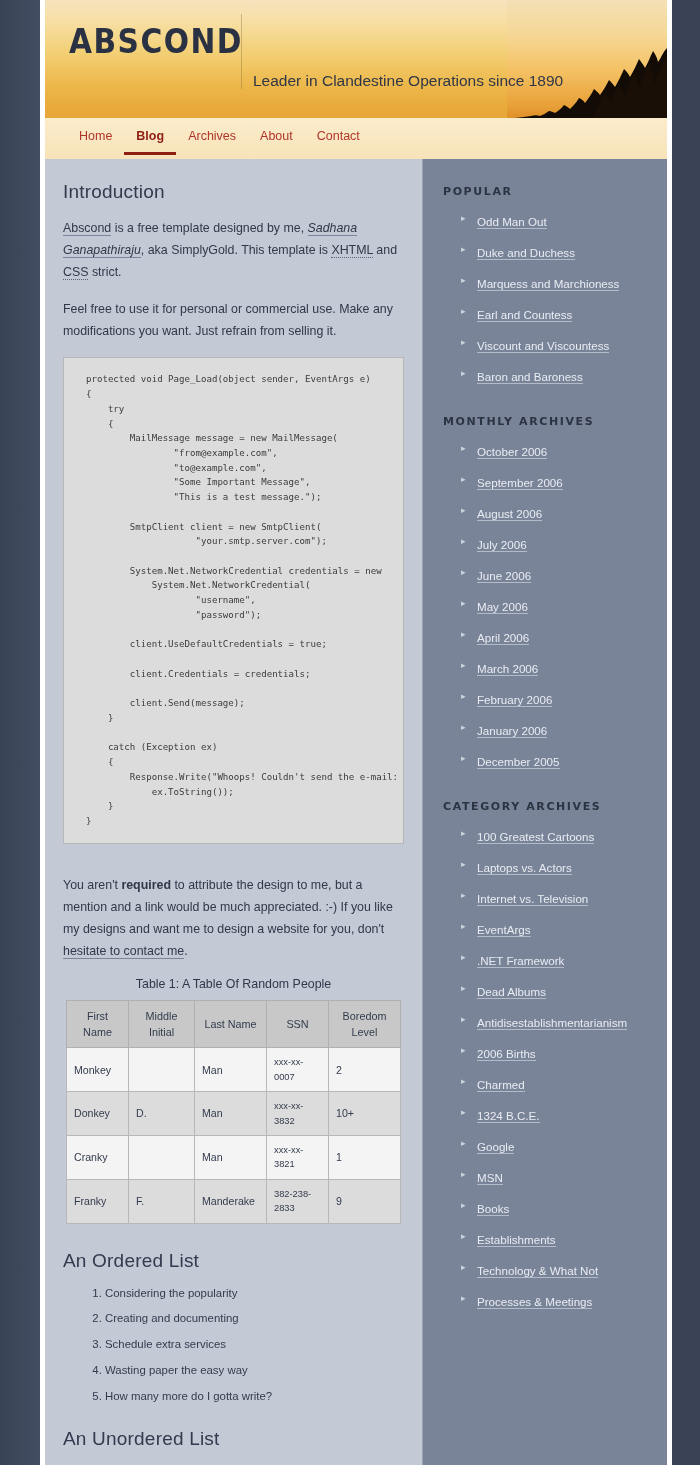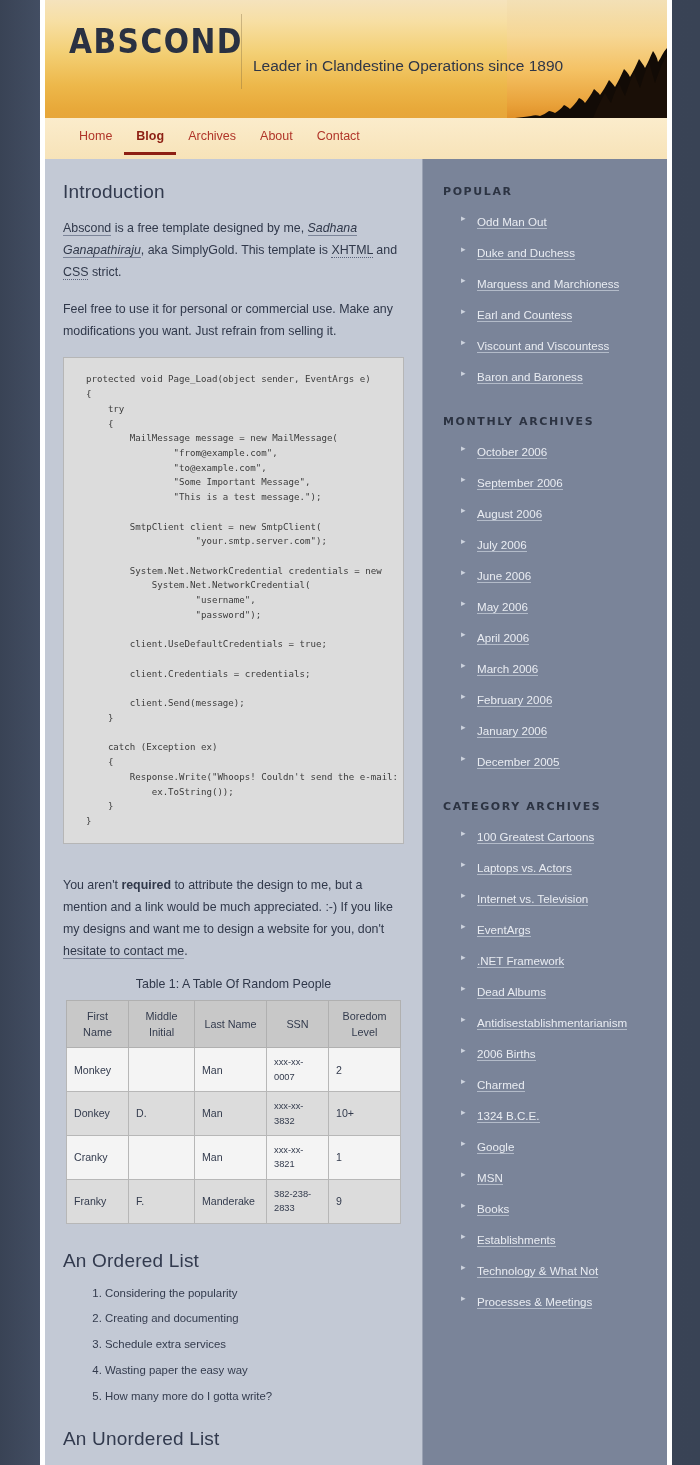--- a/index.html
+++ b/index.html
@@ -83,21 +83,21 @@
     position: absolute;
     left: 196px;
     top: 14px;
     width: 1px;
     height: 75px;
     background: rgba(120,100,60,0.35);
   }
   .tagline {
     position: absolute;
     left: 208px;
-    top: 57px;
+    top: 72px;
     font-size: 15.5px;
     color: #2f3647;
     font-family: "Liberation Sans", sans-serif;
   }
 
   
   .nav {
     height: 41px;
     background: linear-gradient(to bottom, #fbeccc 0%, #f7e3b8 100%);
     padding-left: 22px;

